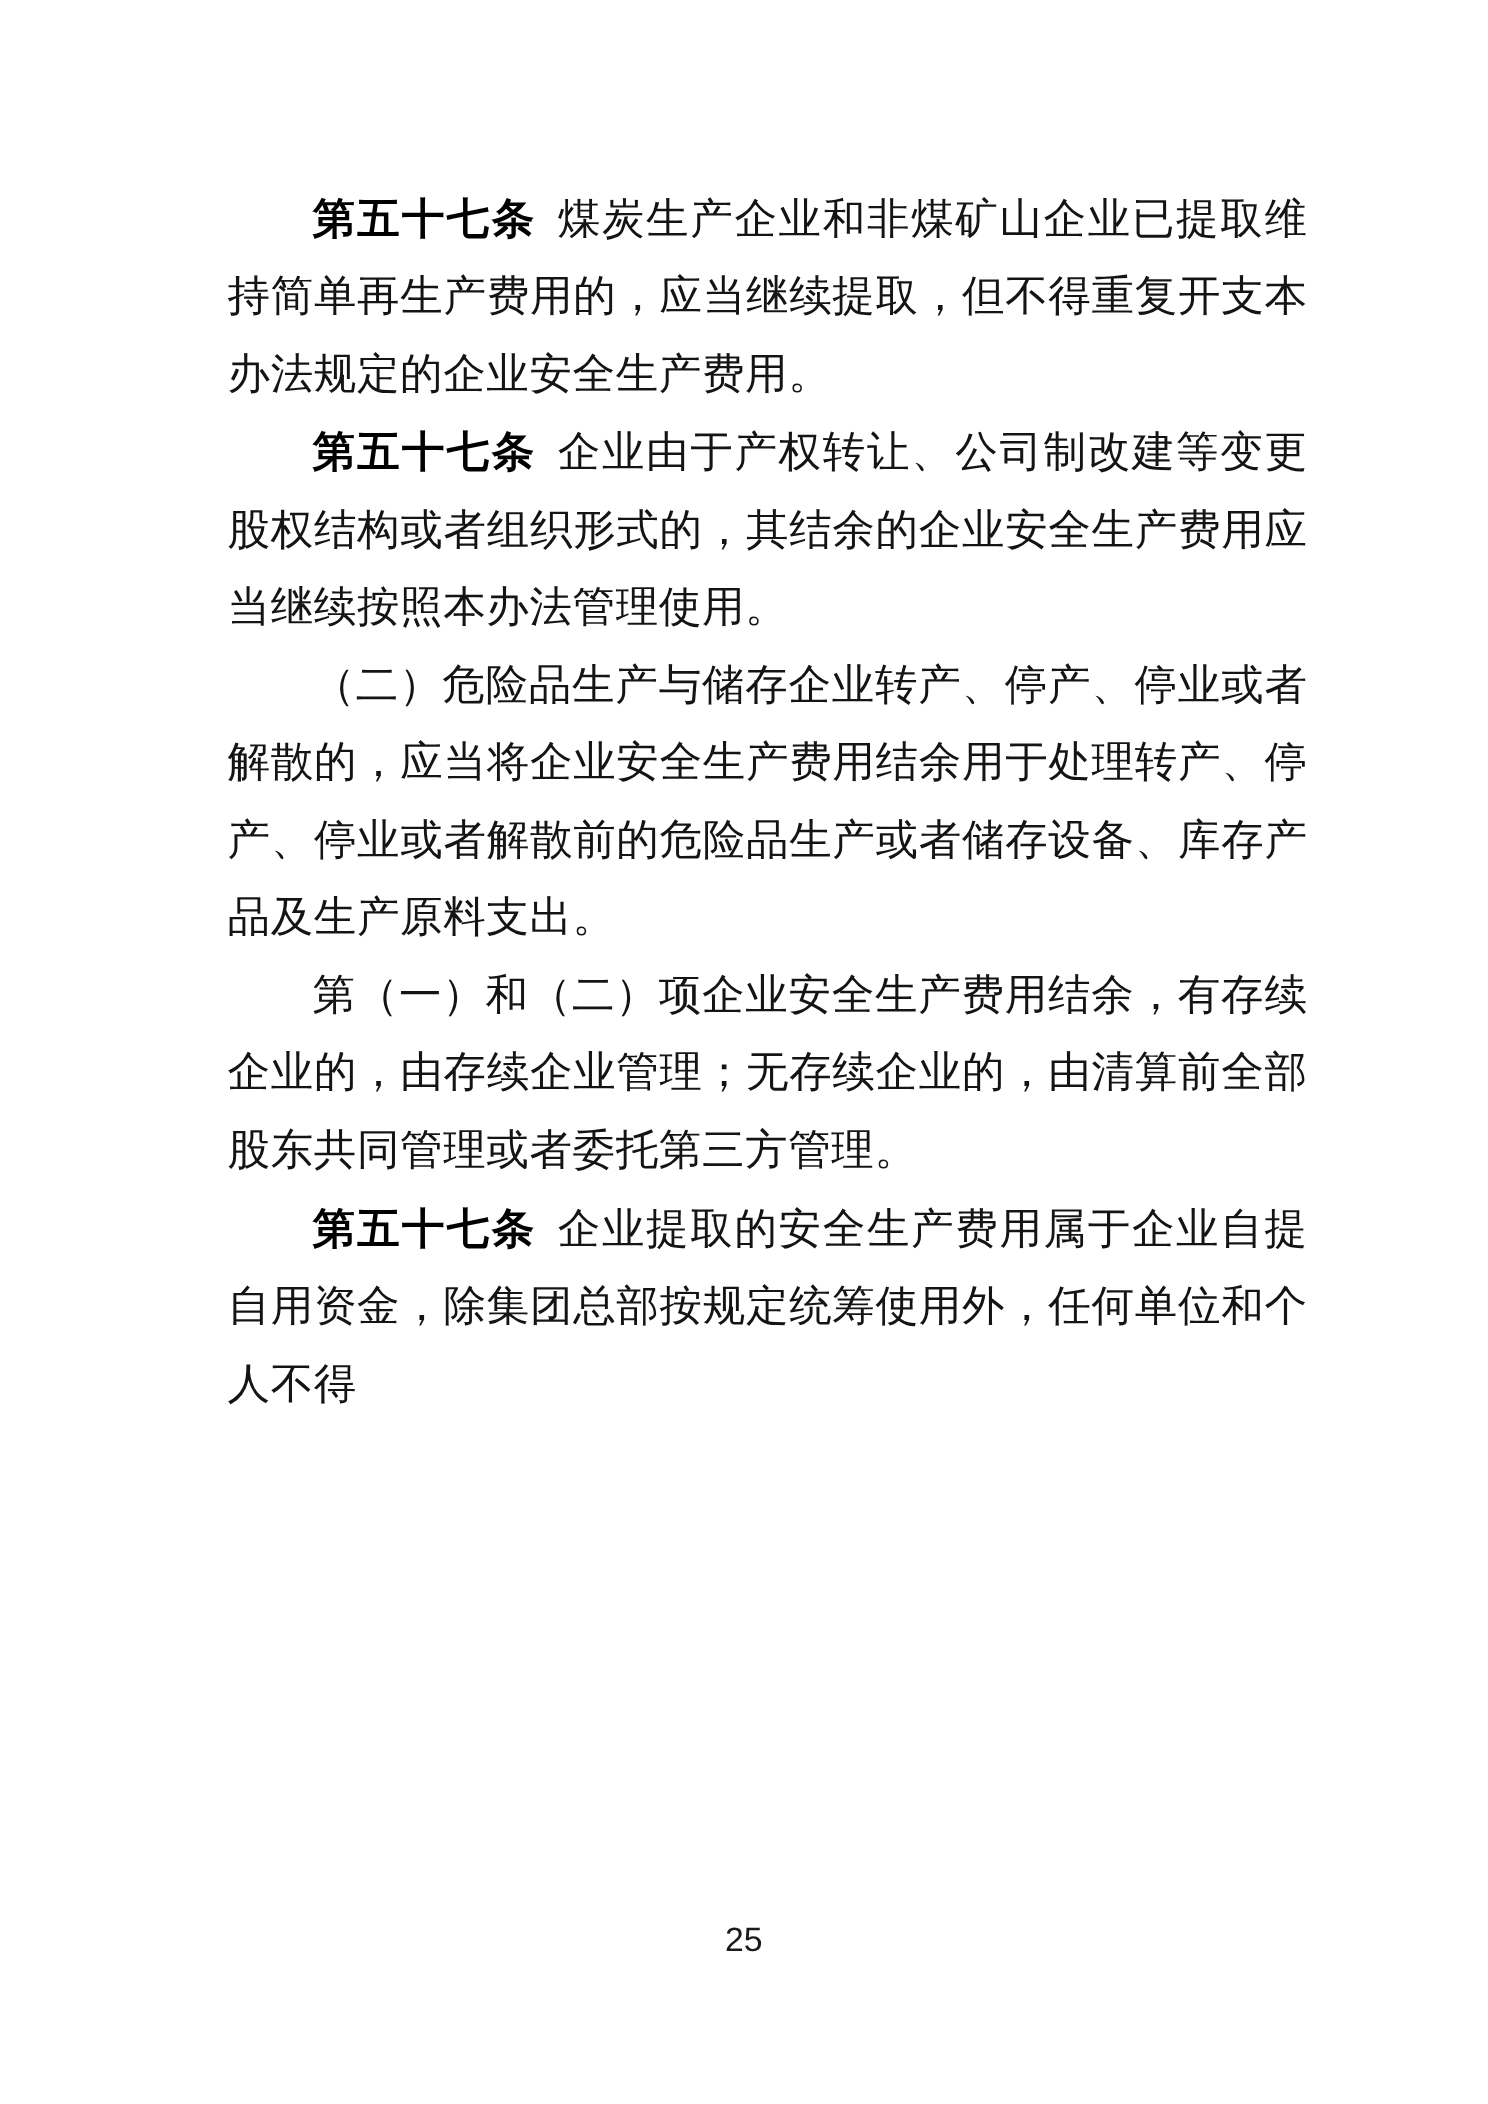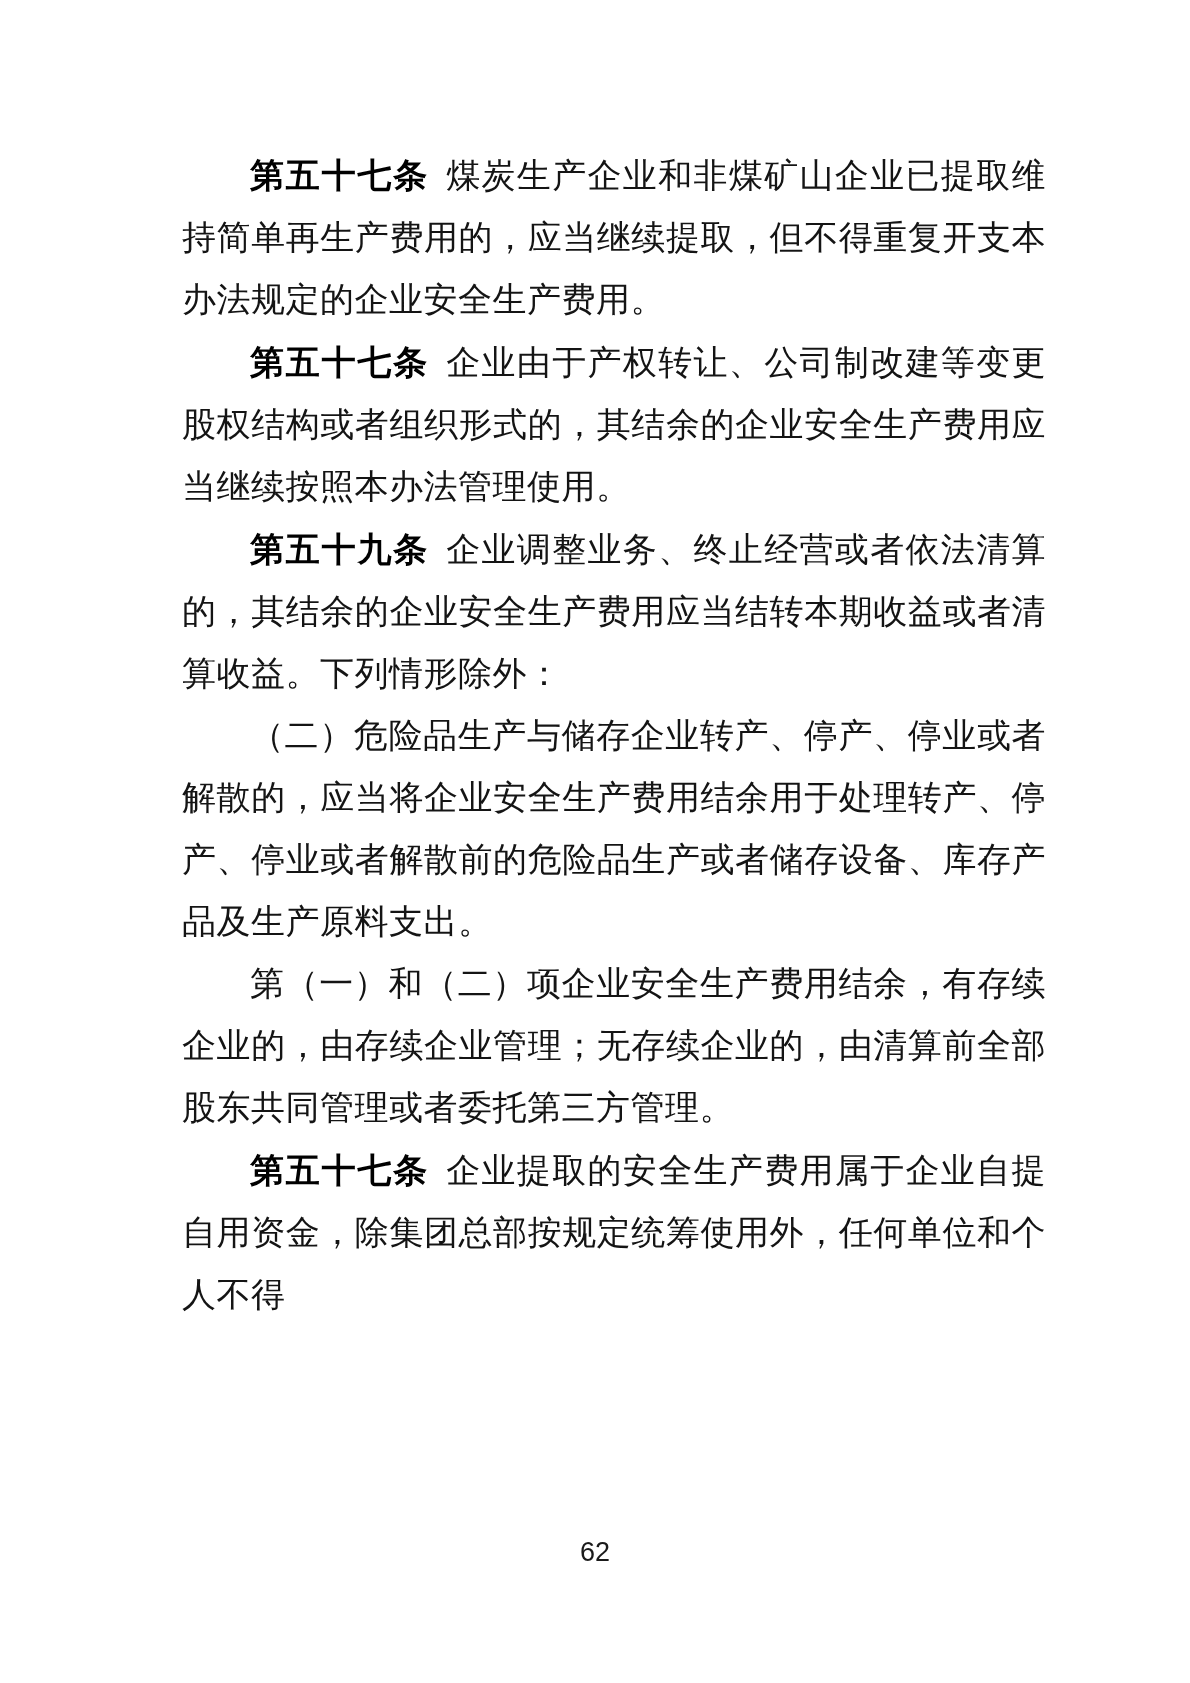--- a/index.html
+++ b/index.html
@@ -63,36 +63,33 @@
   <main class="text-block">
 
     <p class="para">
       <span class="art">第五十七条</span><span>煤炭生产企业和非煤矿山企业已提取维持简单再生产费用的，应当继续提取，但不得重复开支本办法规定的企业安全生产费用。</span>
     </p>
 
     <p class="para">
       <span class="art">第五十七条</span><span>企业由于产权转让、公司制改建等变更股权结构或者组织形式的，其结余的企业安全生产费用应当继续按照本办法管理使用。</span>
     </p>
 
-    <p class="para">
-      <span class="art">第五十九条</span><span>企业调整业务、终止经营或者依法清算的，其结余的企业安全生产费用应当结转本期收益或者清算收益。下列情形除外：</span>
-    </p>
 
 
     <p class="para">
       <span>（二）危险品生产与储存企业转产、停产、停业或者解散的，应当将企业安全生产费用结余用于处理转产、停产、停业或者解散前的危险品生产或者储存设备、库存产品及生产原料支出。</span>
     </p>
 
     <p class="para">
       <span>第（一）和（二）项企业安全生产费用结余，有存续企业的，由存续企业管理；无存续企业的，由清算前全部股东共同管理或者委托第三方管理。</span>
     </p>
 
     <p class="para">
       <span class="art">第五十七条</span><span>企业提取的安全生产费用属于企业自提自用资金，除集团总部按规定统筹使用外，任何单位和个人不得</span>
     </p>
 
   </main>
 
   <footer class="page-footer">
-    <span class="page-number">62</span>
+    <span class="page-number">25</span>
   </footer>
 
 </div>
 
 </body></html>

